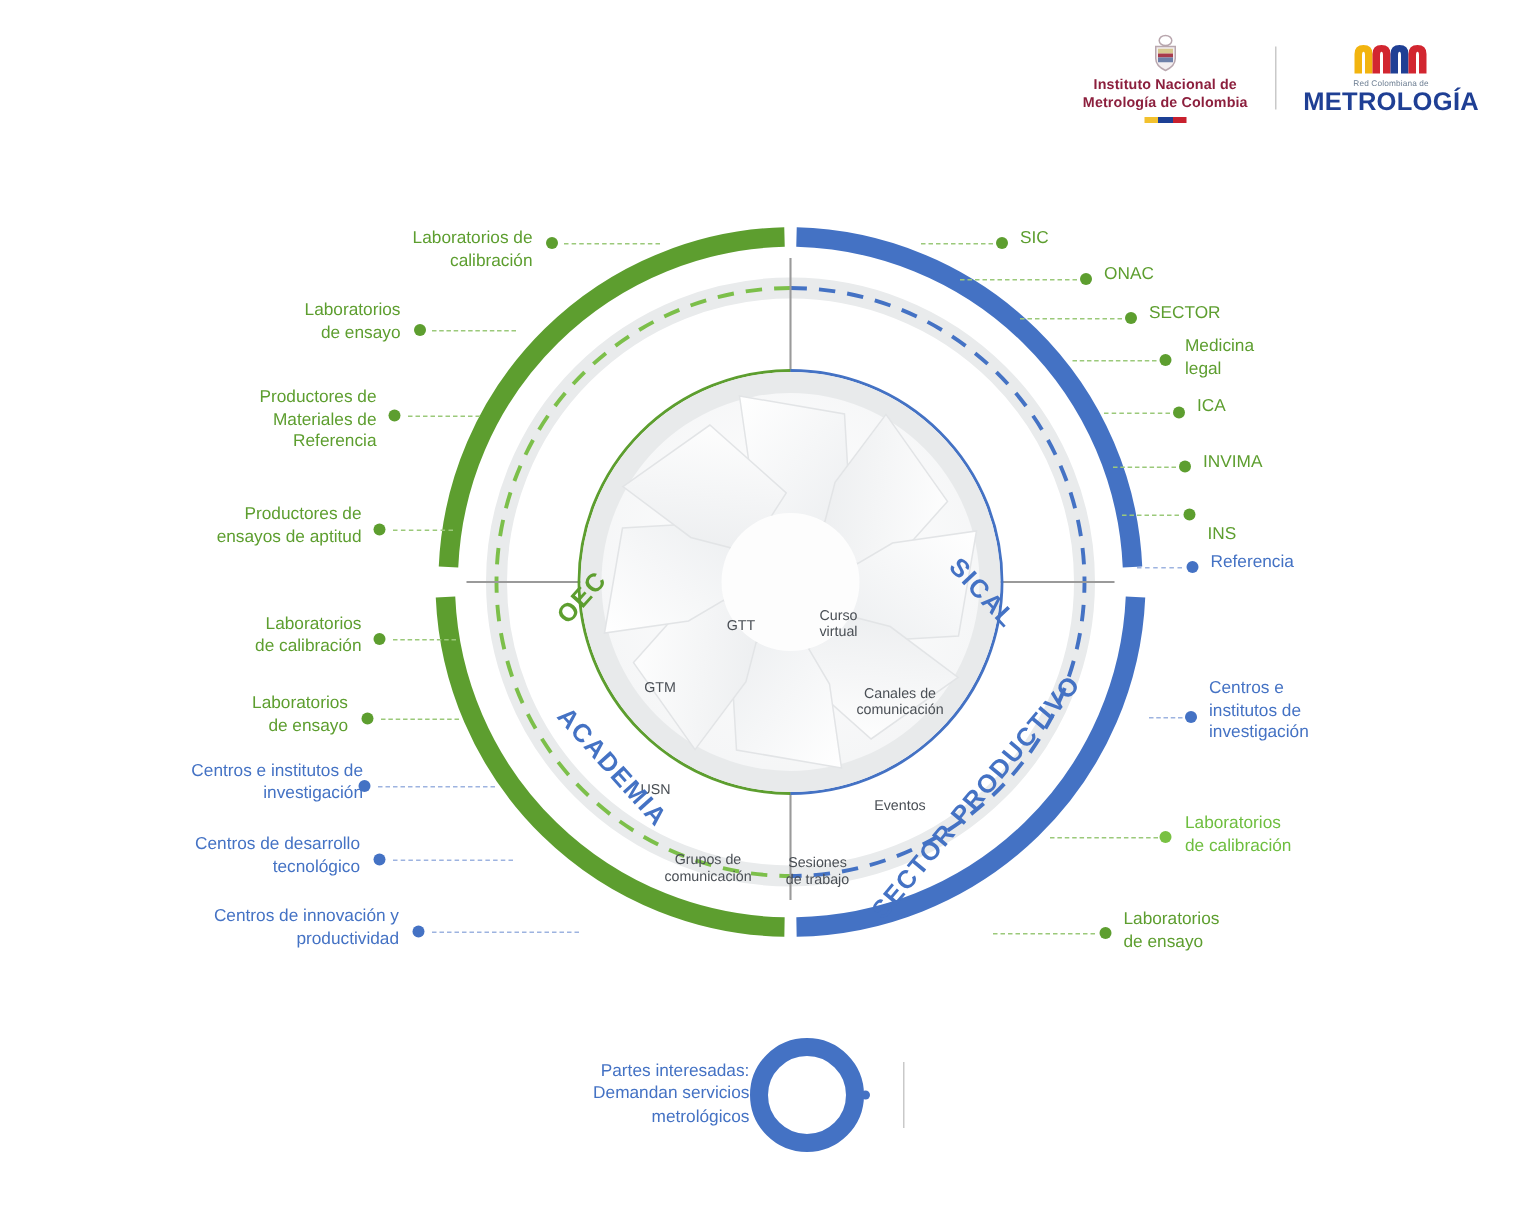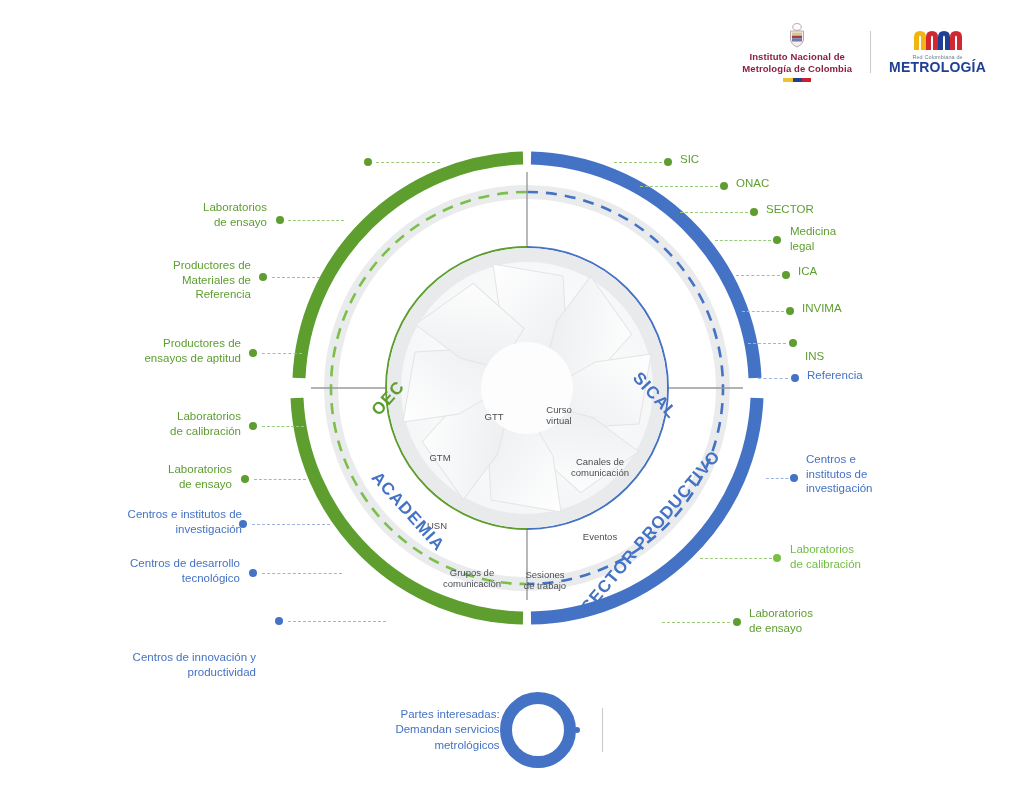--- a/index.html
+++ b/index.html
@@ -17,21 +17,21 @@
   .inm-text{color:#8c1f3d;font-size:9.5px;font-weight:bold;text-align:right;line-height:1.25;letter-spacing:.1px;}
   .inm-flag{width:28px;height:4px;margin-top:3px;display:flex;}
   .inm-flag i{flex:1;display:block;height:100%;}
   .inm-flag i:nth-child(1){background:#f2c12e;}
   .inm-flag i:nth-child(2){background:#1d3f94;}
   .inm-flag i:nth-child(3){background:#c8202e;}
   .logo-divider{width:1px;height:42px;background:#c9c9c9;}
   .logo-rcm{display:flex;flex-direction:column;align-items:center;}
   .rcm-mark{width:56px;height:22px;}
   .rcm-sub{color:#6e7f93;font-size:5.5px;letter-spacing:.1px;margin-top:3px;}
-  .rcm-main{color:#1f3f94;font-size:14px;font-weight:bold;letter-spacing:.2px;line-height:1;text-align:center;}
+  .rcm-main{color:#1f3f94;font-size:17px;font-weight:bold;letter-spacing:.2px;line-height:1;text-align:center;}
 
   
   .diagram{position:absolute;left:0;top:110px;width:1024px;height:560px;}
   .diagram svg{display:block;}
 
   
   .lbl{position:absolute;font-size:11.5px;line-height:1.28;white-space:pre-line;}
   .lbl.green{color:#5d9e2f;}
   .lbl.lightgreen{color:#6ebe3f;}
   .lbl.blue{color:#4472c4;}
@@ -192,20 +192,22 @@
         <text fill="#5d9e2f" transform="translate(392,292) rotate(-48)" text-anchor="middle">OEC</text>
         <text fill="#4472c4" transform="translate(651,289) rotate(47)" text-anchor="middle">SICAL</text>
         <text fill="#4472c4" transform="translate(404,405) rotate(48)" text-anchor="middle">ACADEMIA</text>
         <text fill="#4472c4" transform="translate(655,425) rotate(-50)" text-anchor="middle">SECTOR PRODUCTIVO</text>
       </g>
     </svg>
   </div>
 
   <div class="dash" style="left:376px;top:162px;width:64px;"></div>
   <div class="dot green" style="left:364px;top:158px;"></div>
+  <div class="lbl green r" style="left:200px;top:152px;width:155px;">Laboratorios de
+calibración</div>
 
   <div class="dash" style="left:288px;top:220px;width:56px;"></div>
   <div class="dot green" style="left:276px;top:216px;"></div>
   <div class="lbl green r" style="left:120px;top:200px;width:147px;">Laboratorios
 de ensayo</div>
 
   <div class="dash" style="left:272px;top:277px;width:48px;"></div>
   <div class="dot green" style="left:259px;top:273px;"></div>
   <div class="lbl green r" style="left:96px;top:258px;width:155px;">Productores de
 Materiales de
@@ -231,21 +233,21 @@
   <div class="lbl blue r" style="left:72px;top:507px;width:170px;">Centros e institutos de
 investigación</div>
 
   <div class="dash blue" style="left:262px;top:573px;width:80px;"></div>
   <div class="dot blue" style="left:249px;top:569px;"></div>
   <div class="lbl blue r" style="left:72px;top:556px;width:168px;">Centros de desarrollo
 tecnológico</div>
 
   <div class="dash blue" style="left:288px;top:621px;width:98px;"></div>
   <div class="dot blue" style="left:275px;top:617px;"></div>
-  <div class="lbl blue r" style="left:76px;top:604px;width:180px;margin-top:46px;">Centros de innovación y
+  <div class="lbl blue r" style="left:86px;top:604px;width:180px;">Centros de innovación y
 productividad</div>
 
   <div class="dash" style="left:614px;top:162px;width:48px;"></div>
   <div class="dot green" style="left:664px;top:158px;"></div>
   <div class="lbl green l" style="left:680px;top:152px;width:120px;">SIC</div>
 
   <div class="dash" style="left:640px;top:186px;width:78px;"></div>
   <div class="dot green" style="left:720px;top:182px;"></div>
   <div class="lbl green l" style="left:736px;top:176px;width:120px;">ONAC</div>
 

